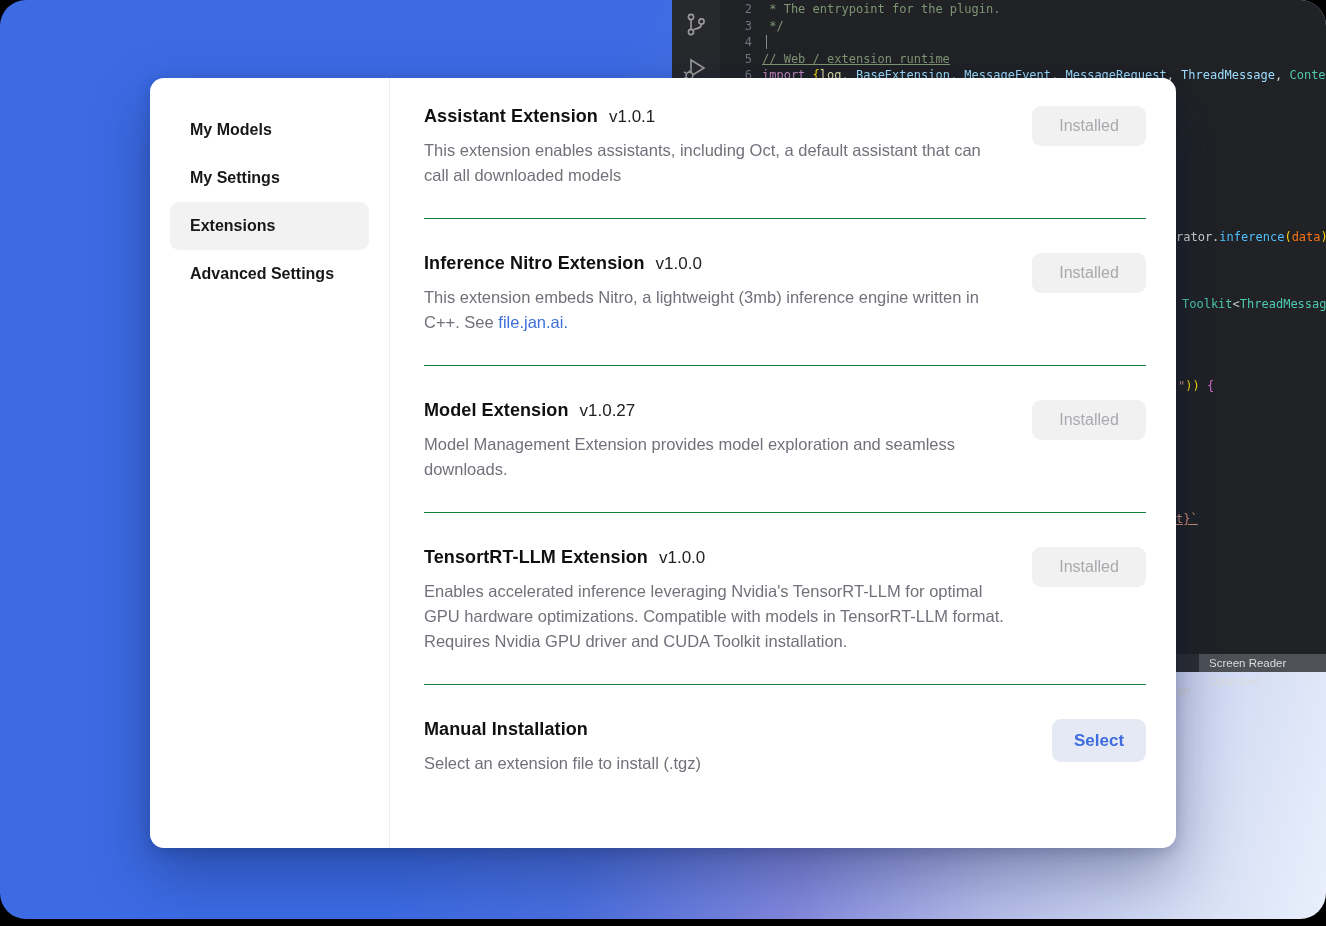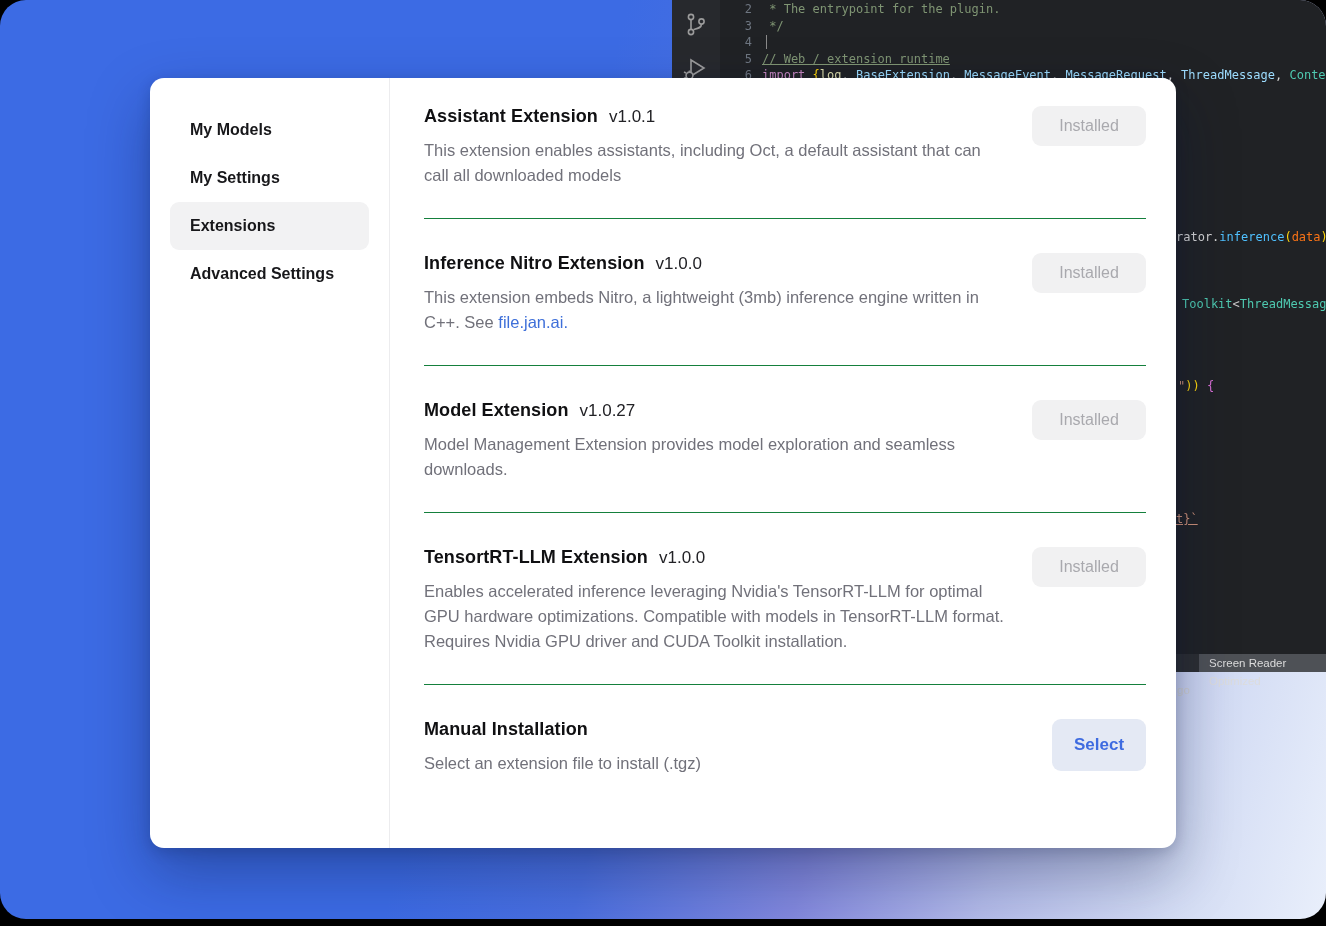--- a/index.html
+++ b/index.html
@@ -52,21 +52,21 @@
   .ext-text { max-width:580px; }
   .ext-title { display:flex; align-items:baseline; gap:11px; margin-bottom:11px; }
   .ext-name { font-size:18px; font-weight:700; color:#101012; letter-spacing:.1px; }
   .ext-ver  { font-size:17px; font-weight:400; color:#222226; }
   .ext-desc { font-size:16.5px; line-height:25px; color:#71717a; }
   .ext-desc a { color:#3e6fd9; text-decoration:none; }
   .btn { border:none; border-radius:9px; font-family:"Liberation Sans",sans-serif;
          cursor:pointer; }
   .btn.installed { width:114px; height:40px; background:#f1f1f2; color:#a9a9ae;
                    font-size:16px; font-weight:500; }
-  .btn.select { width:94px; height:52px; background:#e4e9f4; color:#3e6be0;
+  .btn.select { width:94px; height:43px; background:#e4e9f4; color:#3e6be0;
                 font-size:17px; font-weight:700; }
 </style>
 </head>
 <body>
 
 <div class="window">
 
   <div class="editor">
     <div class="activitybar">
       <span>

